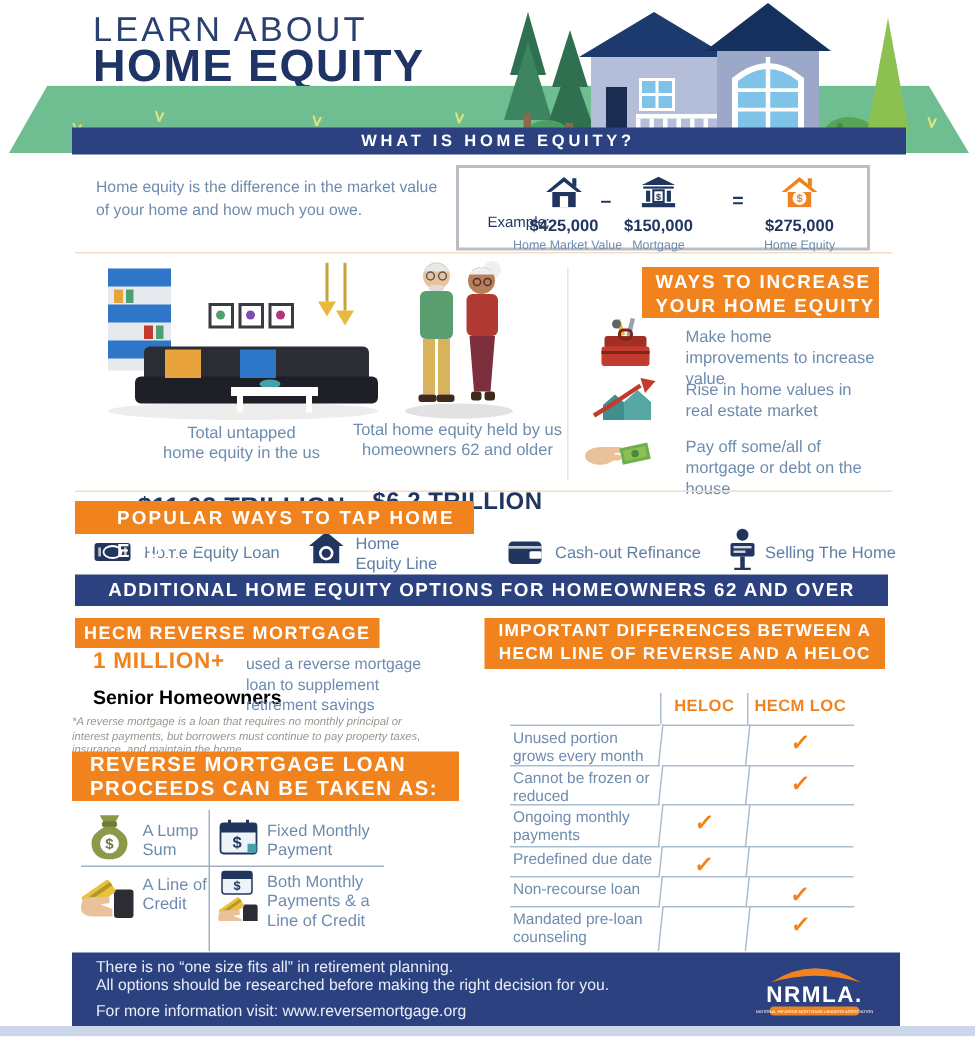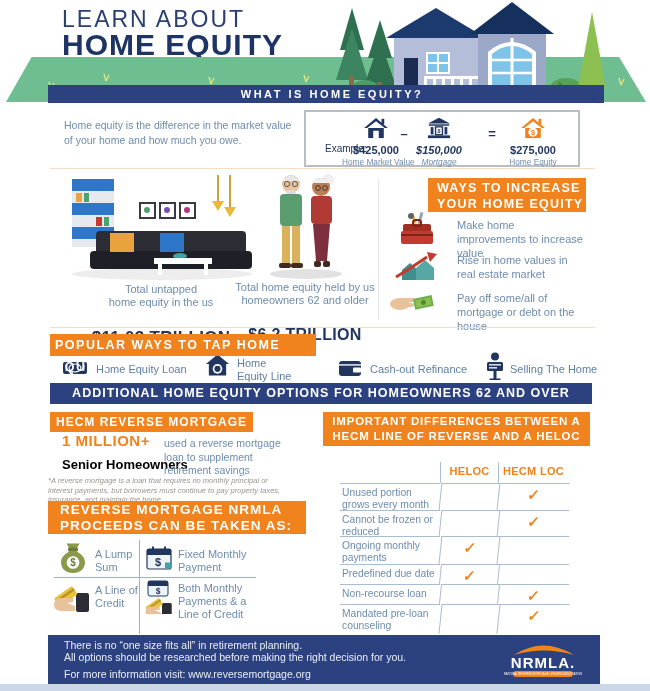--- a/index.html
+++ b/index.html
@@ -38,21 +38,21 @@
   .vdiv{width:1px;background:#e6e6e6;}
 
   .statcap{font-size:11px;line-height:13px;text-align:center;}
   .statval{font-weight:800;letter-spacing:.3px;text-align:center;margin-top:19px;}
 
   .incbanner{left:428px;top:178px;width:158px;height:34px;font-size:12.5px;line-height:16px;
              letter-spacing:1.2px;padding:2px 0 0 9px;box-sizing:border-box;}
   .inctext{font-size:11px;line-height:14px;width:128px;}
 
   .tapbanner{left:50px;top:334px;width:266px;height:22px;line-height:22px;font-size:12.5px;
-             letter-spacing:1.5px;padding-left:5px;box-sizing:border-box;}
+             letter-spacing:1.5px;padding-left:28px;box-sizing:border-box;}
   .taplabel{font-size:11px;line-height:12.5px;color:#5f7ea4;}
 
   .hecmbanner{left:50px;top:412px;width:203px;height:20px;line-height:20px;font-size:12px;
               letter-spacing:1px;text-align:center;}
   .million{left:62px;top:432px;font-size:15px;font-weight:800;color:#f0831e;letter-spacing:.5px;}
   .millionlbl{left:62px;top:457px;font-size:13px;font-weight:700;color:#000000;}
   .milliondesc{left:164px;top:437px;width:120px;font-size:10.5px;line-height:13.5px;}
   .footnote{left:48px;top:476px;width:240px;font-size:7.5px;font-style:italic;
             line-height:9.5px;color:#9a968e;}
 
@@ -154,21 +154,21 @@
       <svg width="28" height="22" viewBox="0 0 28 24">
         <polygon points="14,1 27,12 23.5,12 14,4.5 4.5,12 1,12" fill="#21365f"></polygon>
         <rect x="20" y="2" width="3" height="6" fill="#21365f"></rect>
         <rect x="5.5" y="12" width="17" height="11" fill="#21365f"></rect>
         <rect x="11" y="15" width="6" height="8" fill="#ffffff"></rect>
       </svg>
       <div class="exval">$425,000</div>
       <div class="excap">Home Market Value</div>
     </div>
     <div class="abs exop" style="left:92px;width:12px;text-align:center;">–</div>
-    <div class="abs excol" style="left:104px;width:58px;font-style:italic;">
+    <div class="abs excol" style="left:104px;width:58px;">
       <svg width="24" height="22" viewBox="0 0 26 22">
         <polygon points="13,0 25,6 1,6" fill="#21365f"></polygon>
         <rect x="2" y="7" width="22" height="1.6" fill="#21365f"></rect>
         <rect x="4" y="10" width="3" height="8" fill="#21365f"></rect>
         <rect x="19" y="10" width="3" height="8" fill="#21365f"></rect>
         <rect x="8.5" y="9" width="9" height="10" fill="#21365f"></rect>
         <rect x="10" y="10.5" width="6" height="7" fill="#ffffff"></rect>
         <text x="13" y="16.6" text-anchor="middle" font-size="6.5" font-weight="bold" fill="#21365f">$</text>
         <rect x="1" y="19" width="24" height="3" fill="#21365f"></rect>
       </svg>
@@ -346,21 +346,21 @@
 
   <div class="abs banner navy banner2">ADDITIONAL HOME EQUITY OPTIONS FOR HOMEOWNERS 62 AND OVER</div>
 
   <div class="abs banner orange hecmbanner">HECM REVERSE MORTGAGE</div>
   <div class="abs million">1 MILLION+</div>
   <div class="abs millionlbl">Senior Homeowners</div>
   <div class="abs milliondesc steel">used a reverse mortgage loan to supplement retirement savings</div>
   <div class="abs footnote">*A reverse mortgage is a loan that requires no monthly principal or interest payments, but borrowers must continue to pay property taxes, insurance, and maintain the home.</div>
 
   <div class="abs banner orange procbanner">
-    <div>REVERSE MORTGAGE NRMLA</div>
+    <div>REVERSE MORTGAGE LOAN</div>
     <div>PROCEEDS CAN BE TAKEN AS:</div>
   </div>
 
   <div class="abs procline" style="left:139px;top:540px;width:1px;height:94px;"></div>
   <div class="abs procline" style="left:54px;top:577px;width:202px;height:1px;"></div>
 
   <svg class="abs" style="left:60px;top:543px;" width="26" height="30" viewBox="0 0 26 30">
     <path d="M9 5 L6.5 0.5 L19.5 0.5 L17 5 Z" fill="#8a9a4a"></path>
     <rect x="8" y="4.5" width="10" height="4" rx="1.5" fill="#6d7c38"></rect>
     <path d="M13 30 C4 30 1 24 1 19 C1 13 7 10 10 8 L16 8 C19 10 25 13 25 19 C25 24 22 30 13 30 Z" fill="#8a9a4a"></path>

